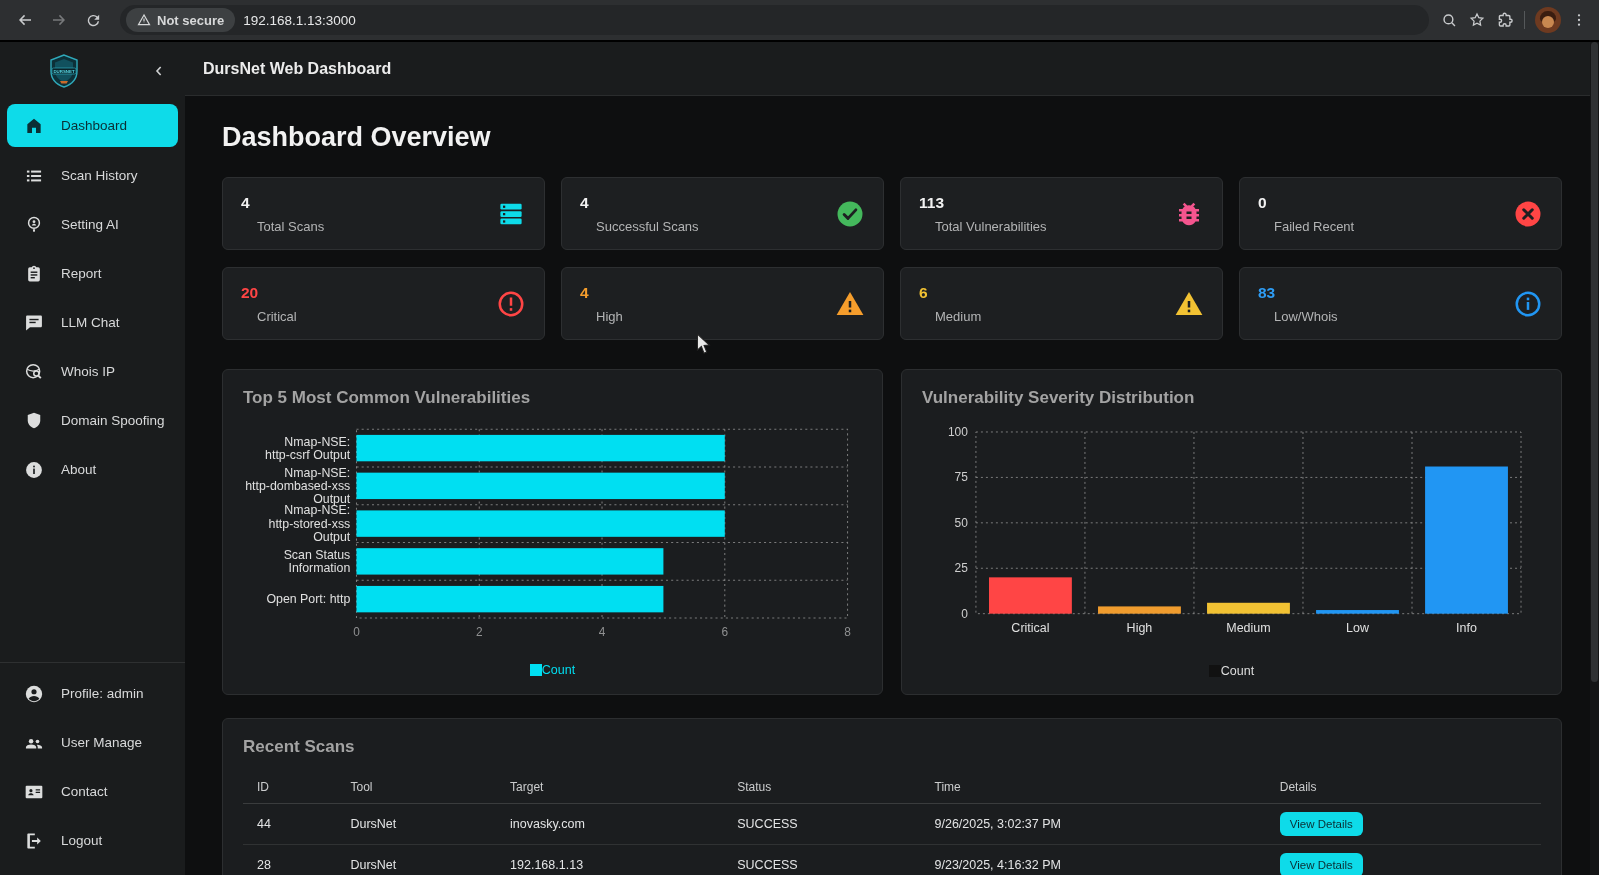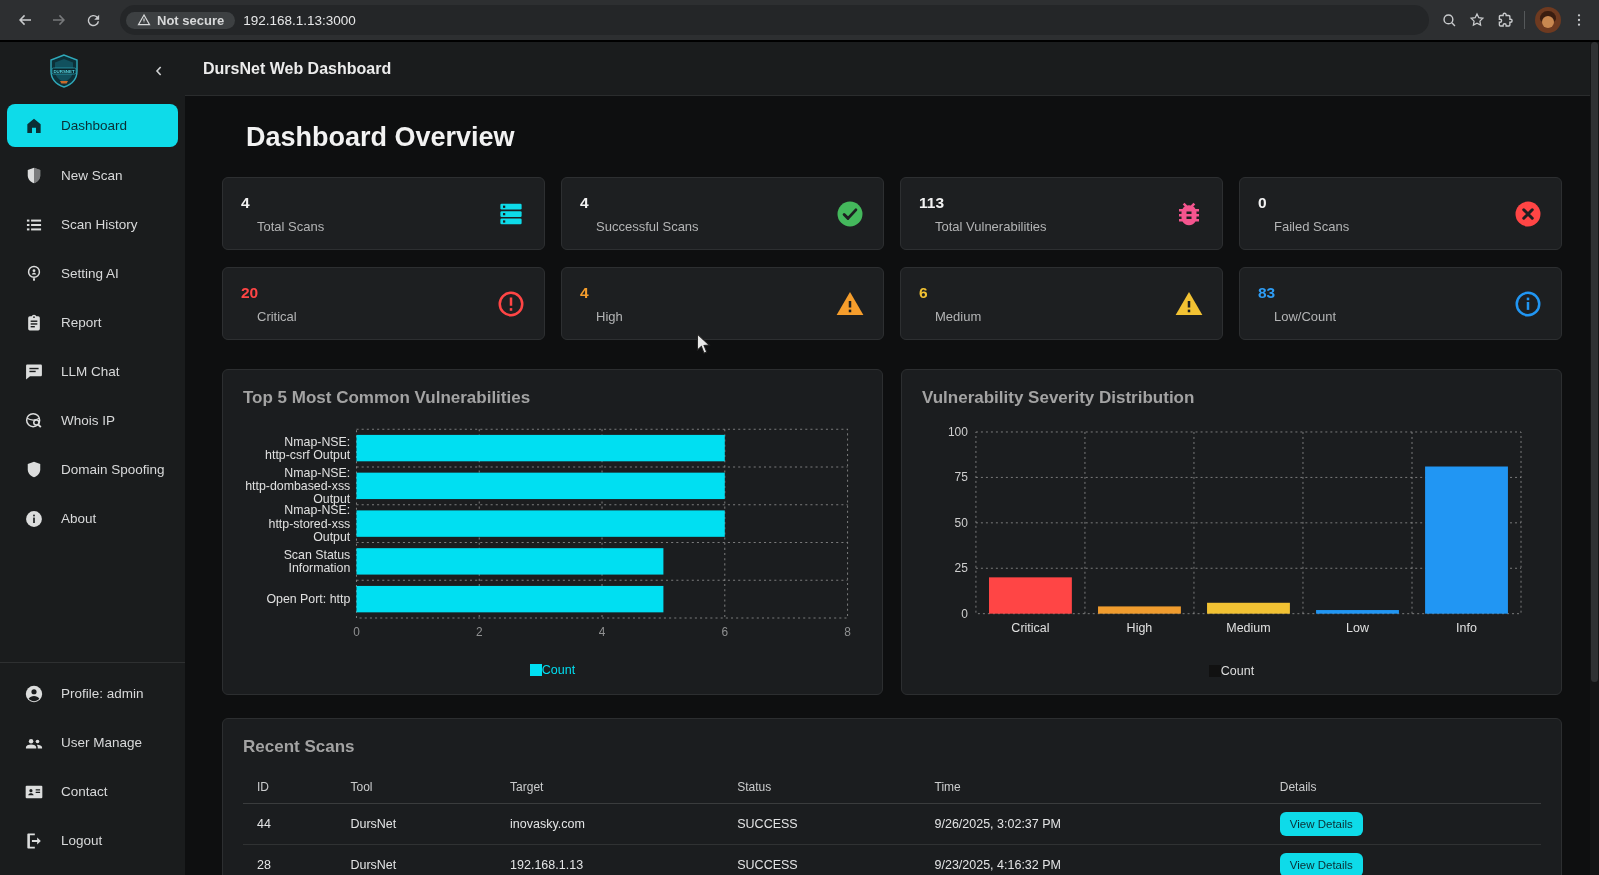--- a/index.html
+++ b/index.html
@@ -7,21 +7,21 @@
     font-family:"Liberation Sans", sans-serif; }
 
   
   .chrome { height:40px; background:#2d2f31; display:flex; align-items:center;
     padding:0 10px; gap:4px; }
   .chrome .nav-ico { width:30px; height:30px; border-radius:50%; display:flex;
     align-items:center; justify-content:center; color:#c9cbcd; flex:0 0 auto; }
   .chrome .nav-ico.dim { color:#77797b; }
   .omnibox { flex:1; height:30px; margin:0 8px; background:#242628; border-radius:16px;
     display:flex; align-items:center; padding:0 6px; gap:8px; min-width:0; }
-  .sec-chip { background:#3d4042; border-radius:13px; height:17px; display:flex;
+  .sec-chip { background:#3d4042; border-radius:13px; height:24px; display:flex;
     align-items:center; gap:6px; padding:0 11px; color:#d7d8d9; font-size:13px; font-weight:bold; }
   .url-text { color:#e6e7e8; font-size:13.5px;text-align:right; }
   .chrome-right { display:flex; align-items:center; gap:10px; padding-right:2px; }
   .chrome-right .ico { color:#c9cbcd; display:flex; }
   .vsep { width:1px; height:18px; background:#55585a; }
   .avatar { width:26px; height:26px; border-radius:50%; background:#6e3a20; overflow:hidden; position:relative; }
   .avatar::before { content:""; position:absolute; left:5px; top:4px; width:16px; height:11px;
     background:#3a1d10; border-radius:8px 8px 4px 4px; }
   .avatar::after { content:""; position:absolute; left:7px; top:9px; width:12px; height:12px;
     background:#c98850; border-radius:50%; }
@@ -46,21 +46,21 @@
   .side-spacer { flex:1; }
   .side-divider { height:1px; background:#2e3031; margin:0 0 6px 0; }
   .side-footer { padding-bottom:10px; }
 
   
   .main { flex:1; display:flex; flex-direction:column; min-width:0; }
   .main-header { height:54px; background:#1a1c1d; border-bottom:1px solid #2a2c2d;
     display:flex; align-items:center; padding:0 18px; }
   .main-header h2 { color:#ececec; font-size:16px; }
   .content { flex:1; overflow:hidden; padding:26px 37px 0 37px; background:#0e0f10; }
-  .page-title { color:#f2f2f2; font-size:27px; font-weight:bold; margin-bottom:24px;margin-left:24px; }
+  .page-title { color:#f2f2f2; font-size:27px; font-weight:bold; margin-bottom:24px; }
 
   
   .stats-grid { display:grid; grid-template-columns:repeat(4,1fr); column-gap:16px; row-gap:17px;
     margin-bottom:29px; }
   .stat-card { background:#1d1f21; border:1px solid #2d2f31; border-radius:6px; height:73px;
     padding:12px 18px; display:flex; align-items:center; justify-content:space-between; }
   .stat-left { display:flex; flex-direction:column; gap:7px; }
   .stat-value { font-size:15.5px; font-weight:bold; }
   .stat-label { font-size:13px; color:#b3b4b5;margin-left:16px; }
   .stat-icon { width:30px; height:30px; display:flex; }
@@ -173,29 +173,20 @@
           <span class="nico">
             <svg width="20" height="20" viewBox="0 0 24 24" fill="currentColor" style="color:currentColor">
               <path d="M12 3.2 4 10v10.3h5.6v-6.2h4.8v6.2H20V10z"></path>
             </svg>
           </span>
           <span>Dashboard</span>
         </div>
         <div class="nav-item">
           <span class="nico">
             <svg width="20" height="20" viewBox="0 0 24 24" fill="currentColor" style="color:currentColor">
-              <path d="M12 2 4.5 4.8v6.3c0 4.8 3.2 8.2 7.5 9.6 4.3-1.4 7.5-4.8 7.5-9.6V4.8z"></path>
-              <path fill="rgba(26,28,29,.5)" d="M12 2v18.7c4.3-1.4 7.5-4.8 7.5-9.6V4.8z"></path>
-            </svg>
-          </span>
-          <span>New Scan</span>
-        </div>
-        <div class="nav-item">
-          <span class="nico">
-            <svg width="20" height="20" viewBox="0 0 24 24" fill="currentColor" style="color:currentColor">
               <rect x="3.5" y="5.5" width="3" height="2.4"></rect>
               <rect x="3.5" y="10.8" width="3" height="2.4"></rect>
               <rect x="3.5" y="16.1" width="3" height="2.4"></rect>
               <rect x="8.5" y="5.5" width="12" height="2.4"></rect>
               <rect x="8.5" y="10.8" width="12" height="2.4"></rect>
               <rect x="8.5" y="16.1" width="12" height="2.4"></rect>
             </svg>
           </span>
           <span>Scan History</span>
         </div>
@@ -369,21 +360,21 @@
                 <g fill="#1d1f21">
                   <rect x="10" y="10" width="4" height="2"></rect>
                   <rect x="10" y="14" width="4" height="2"></rect>
                 </g>
               </svg>
             </span>
           </div>
           <div class="stat-card">
             <div class="stat-left">
               <span class="stat-value" style="color:#f2f2f2">0</span>
-              <span class="stat-label">Failed Scans</span>
+              <span class="stat-label">Failed Recent</span>
             </div>
             <span class="stat-icon">
               <svg width="30" height="30" viewBox="0 0 24 24" fill="currentColor" style="color:#ff4545">
                 <circle cx="12" cy="12" r="10"></circle>
                 <path d="m8.6 8.6 6.8 6.8M15.4 8.6l-6.8 6.8" stroke="#1d1f21" stroke-width="2.4" stroke-linecap="round"></path>
               </svg>
             </span>
           </div>
           <div class="stat-card">
             <div class="stat-left">
@@ -424,21 +415,21 @@
                 <g fill="#1d1f21">
                   <rect x="11" y="9.6" width="2" height="5.2"></rect>
                   <rect x="11" y="16.5" width="2" height="2.1"></rect>
                 </g>
               </svg>
             </span>
           </div>
           <div class="stat-card">
             <div class="stat-left">
               <span class="stat-value" style="color:#2e9df5">83</span>
-              <span class="stat-label">Low/Count</span>
+              <span class="stat-label">Low/Whois</span>
             </div>
             <span class="stat-icon">
               <svg width="30" height="30" viewBox="0 0 24 24" fill="currentColor" style="color:#2196f3">
                 <circle cx="12" cy="12" r="9" fill="none" stroke="currentColor" stroke-width="2"></circle>
                 <rect x="11" y="10.4" width="2" height="6.3"></rect>
                 <rect x="11" y="6.9" width="2" height="2.1"></rect>
               </svg>
             </span>
           </div>
         </div>

